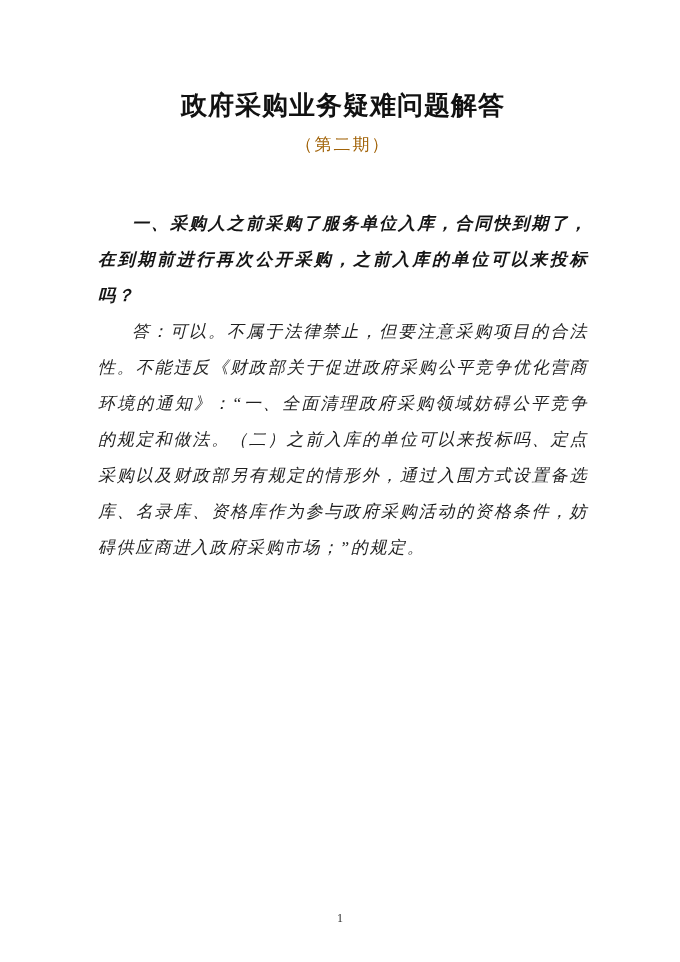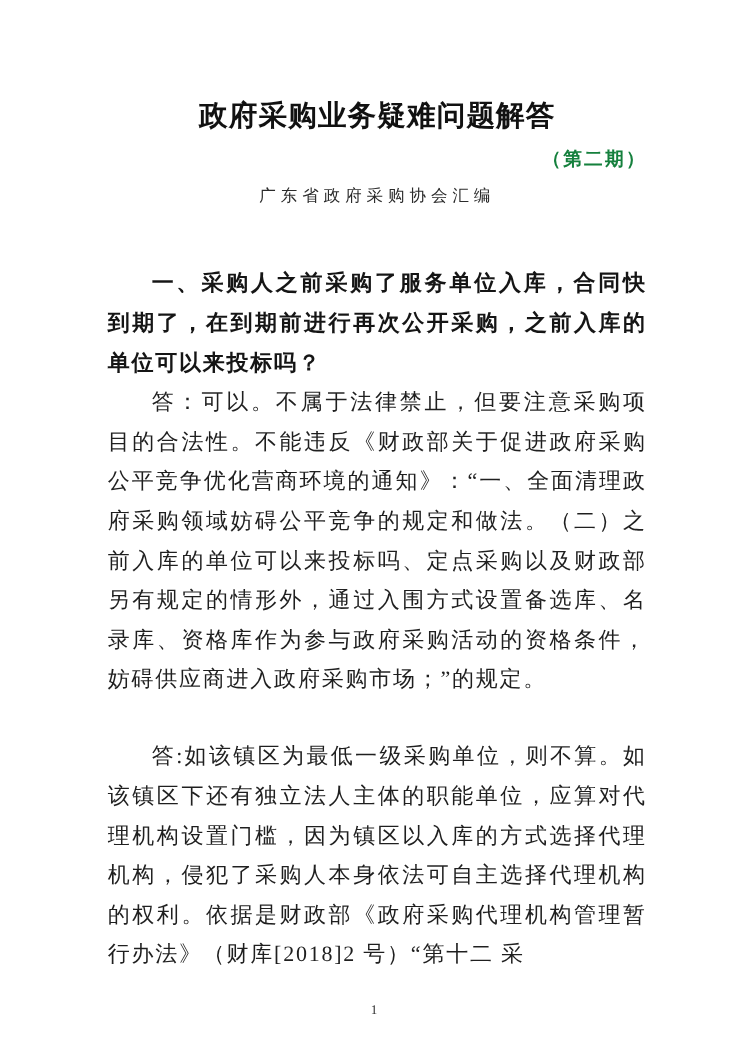--- a/index.html
+++ b/index.html
@@ -28,47 +28,48 @@
     line-height: 36px;
     font-weight: bold;
     text-align: center;
     letter-spacing: 1px;
     color: #111111;
   }
   .doc-subtitle {
     margin: 8px 0 0 0;
     font-size: 17px;
     line-height: 26px;
-    font-weight: bold;
-    text-align: right;
+    font-weight: normal;
+    text-align: center;
     letter-spacing: 2px;
-    color: #15803d;
+    color: #a16207;
   }
   .doc-compiler {
     margin: 8px 0 0 0;
     font-size: 15px;
     line-height: 26px;
     text-align: center;
     letter-spacing: 4.5px;
     color: #2b2b2b;
   }
   .qa-section.first {
     margin-top: 48px;
   }
   .qa-section + .qa-section {
     margin-top: 34px;
   }
   .para {
     margin: 0;
-    font-size: 20px;
+    font-size: 17px;
     line-height: 36px;
     letter-spacing: 1.6px;
     text-align: justify;
     text-justify: inter-ideograph;
     text-indent: 2em;
+    font-style: italic;
   }
   .question {
     font-weight: bold;
     color: #151515;
   }
   .answer {
     color: #1f1f1f;
   }
   .page-number {
     position: absolute;
@@ -84,27 +85,25 @@
 </head>
 <body>
 
 <div class="page">
   <div class="content">
 
     <h1 class="doc-title">政府采购业务疑难问题解答</h1>
 
     <div class="doc-subtitle">（第二期）</div>
 
-    <div class="doc-compiler">广东省政府采购协会汇编</div>
 
     <div class="qa-section first">
       <p class="para question">一、采购人之前采购了服务单位入库，合同快到期了，在到期前进行再次公开采购，之前入库的单位可以来投标吗？</p>
       <p class="para answer">答：可以。不属于法律禁止，但要注意采购项目的合法性。不能违反《财政部关于促进政府采购公平竞争优化营商环境的通知》：“一、全面清理政府采购领域妨碍公平竞争的规定和做法。（二）之前入库的单位可以来投标吗、定点采购以及财政部另有规定的情形外，通过入围方式设置备选库、名录库、资格库作为参与政府采购活动的资格条件，妨碍供应商进入政府采购市场；”的规定。</p>
     </div>
 
     <div class="qa-section">
-      <p class="para answer">答:如该镇区为最低一级采购单位，则不算。如该镇区下还有独立法人主体的职能单位，应算对代理机构设置门槛，因为镇区以入库的方式选择代理机构，侵犯了采购人本身依法可自主选择代理机构的权利。依据是财政部《政府采购代理机构管理暂行办法》（财库[2018]2 号）“第十二 采</p>
     </div>
 
   </div>
 
   <div class="page-number">1</div>
 </div>
 
 </body></html>

